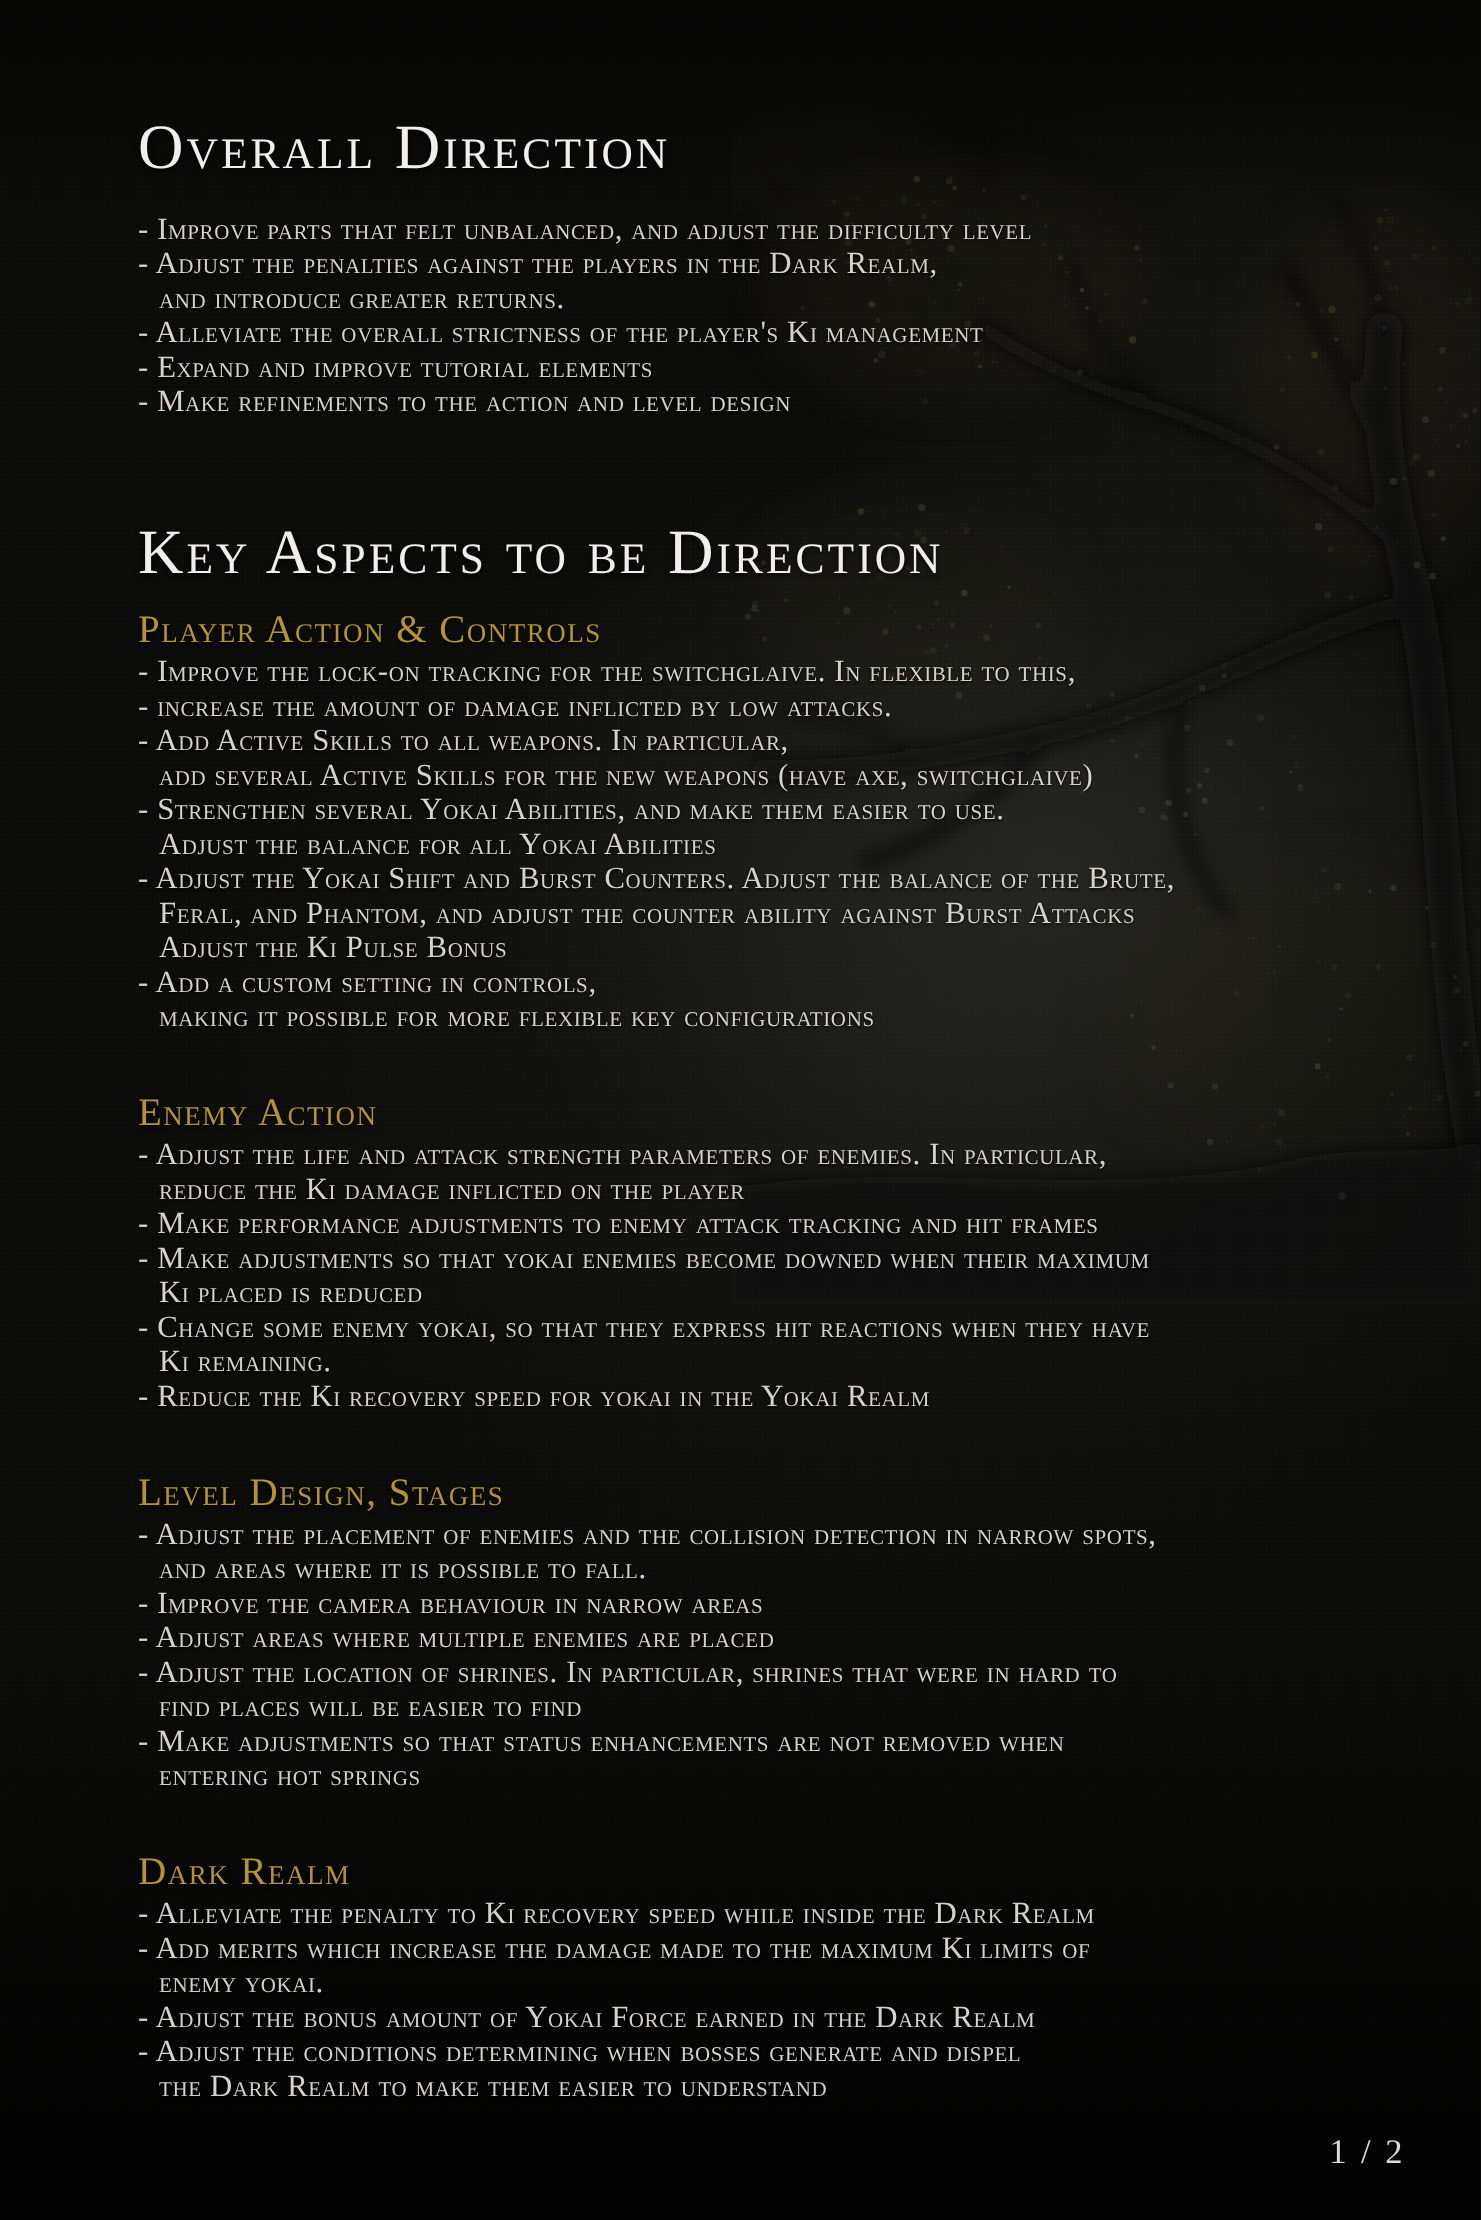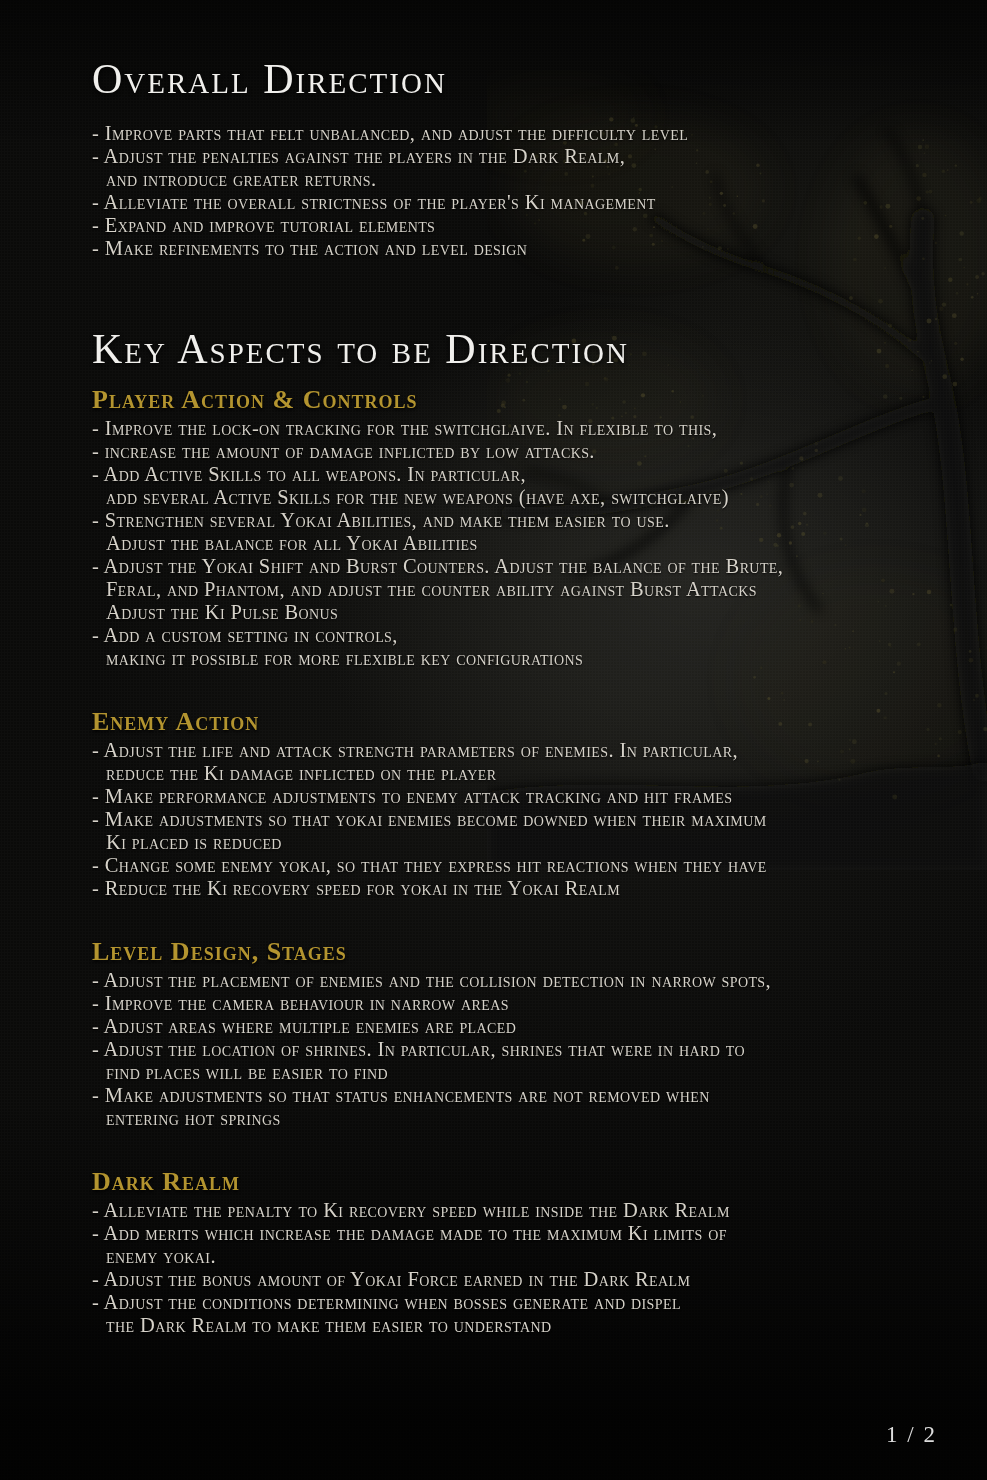--- a/index.html
+++ b/index.html
@@ -32,36 +32,36 @@
     background-image: radial-gradient(rgba(255,255,255,0.017) 1px, transparent 1.3px);
     background-size: 3px 3px;
   }
   .bg-bottom-fade {
     position: absolute; inset: 0;
     background: linear-gradient(rgba(0,0,0,0.55), rgba(0,0,0,0) 10%, rgba(0,0,0,0) 74%, rgba(0,0,0,0.78) 96%);
   }
   
   .doc {
     position: relative;
-    padding: 56px 40px 0 92px;
+    padding: 76px 40px 0 92px;
     z-index: 2;
   }
   h1 {
     font-size: 42px;
     font-weight: normal;
     font-variant: small-caps;
     letter-spacing: 2px;
     line-height: 46px;
     color: var(--title_text);
     text-shadow: 0 2px 4px rgba(0,0,0,0.85);
   }
   h1.second { margin-top: 66px; }
   h2 {
     font-size: 26px;
-    font-weight: bold;
+    font-weight: normal;
     font-variant: small-caps;
     letter-spacing: 1px;
     line-height: 28px;
     color: var(--accent_gold);
     text-shadow: 0 2px 3px rgba(0,0,0,0.85);
     margin-top: 38px;
   }
   section:first-of-type h2 { margin-top: 14px; }
   .list { margin-top: 20px; }
   section .list { margin-top: 3px; }
@@ -440,28 +440,30 @@
 
   <section>
     <h2>Enemy Action</h2>
     <div class="list">
       <div class="line">- Adjust the life and attack strength parameters of enemies. In particular,</div>
       <div class="line cont">reduce the Ki damage inflicted on the player</div>
       <div class="line">- Make performance adjustments to enemy attack tracking and hit frames</div>
       <div class="line">- Make adjustments so that yokai enemies become downed when their maximum</div>
       <div class="line cont">Ki placed is reduced</div>
       <div class="line">- Change some enemy yokai, so that they express hit reactions when they have</div>
+      <div class="line cont">Ki remaining.</div>
       <div class="line">- Reduce the Ki recovery speed for yokai in the Yokai Realm</div>
     </div>
   </section>
 
   <section>
     <h2>Level Design, Stages</h2>
     <div class="list">
       <div class="line">- Adjust the placement of enemies and the collision detection in narrow spots,</div>
+      <div class="line cont">and areas where it is possible to fall.</div>
       <div class="line">- Improve the camera behaviour in narrow areas</div>
       <div class="line">- Adjust areas where multiple enemies are placed</div>
       <div class="line">- Adjust the location of shrines. In particular, shrines that were in hard to</div>
       <div class="line cont">find places will be easier to find</div>
       <div class="line">- Make adjustments so that status enhancements are not removed when</div>
       <div class="line cont">entering hot springs</div>
     </div>
   </section>
 
   <section>

